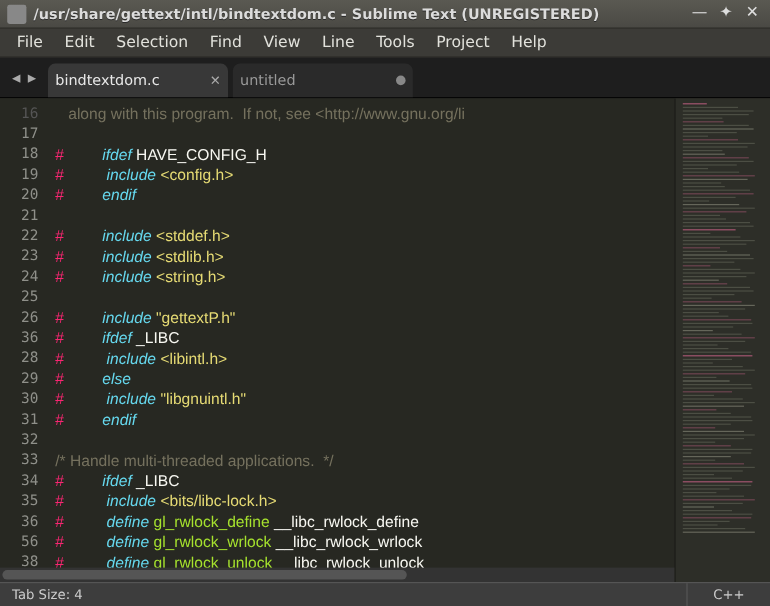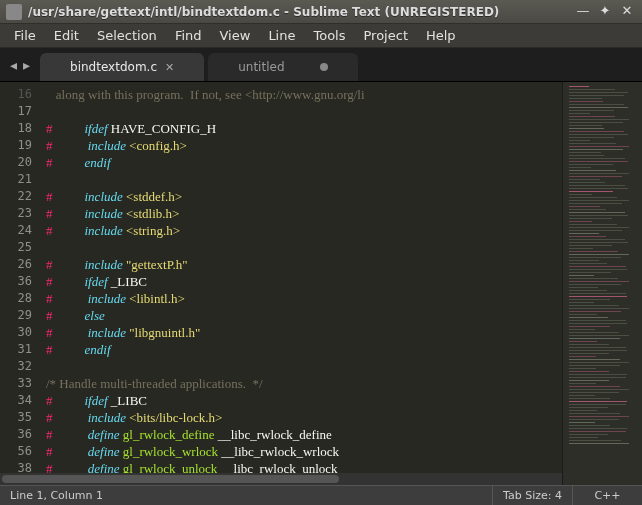--- a/index.html
+++ b/index.html
@@ -53,21 +53,21 @@
   }
   .navarrows {
     display: flex; gap: 6px;
     padding: 0 10px 8px 10px;
     color: #aaa;
   }
   .navarrows span { cursor: pointer; font-size: 14px; }
   .tab {
     height: 28px;
     min-width: 150px;
-    padding: 0 30px;
+    padding: 0 6px;
     border-radius: 6px 6px 0 0;
     display: flex; align-items: center;
     gap: 8px;
     font-size: 12px;
     margin-right: 4px;
     position: relative;
   }
   .tab.active {
     background: #383838;
     color: #e8e8e8;
@@ -93,21 +93,21 @@
     padding: 4px 8px 4px 0;
     font-family: "Consolas","DejaVu Sans Mono", monospace;
     font-size: 12px;
     line-height: 17px;
     user-select: none;
   }
   .gutter .ln.dim { color: #555; }
   .code {
     flex: 1;
     padding: 4px 0 4px 6px;
-    font-family: Liberation Serif, serif;
+    font-family: Liberation Sans, sans-serif;
     font-size: 13px;
     line-height: 17px;
     color: #f8f8f2;
     white-space: pre;
     overflow: hidden;
     position: relative;
   }
   .minimap {
     width: 80px;
     background: #2d2e28;
@@ -339,16 +339,15 @@
       <div class="mmline" style="top: 355px; width: 28.6742px; opacity: 0.5;"></div>
       <div class="mmline" style="top: 358px; width: 51.7899px; opacity: 0.5;"></div>
       <div class="mmline" style="top: 361px; width: 59.9543px; opacity: 0.9;"></div>
     </div>
   <div class="hscroll">
     <div class="thumb"></div>
   </div>
 </div>
 
 <div class="statusbar">
-  <div class="cell">Line 1, Column 1</div>
   <div class="cell">Tab Size: 4</div>
   <div class="cell" style="min-width:70px;justify-content:center">C++</div>
 </div>
 
 </body></html>

